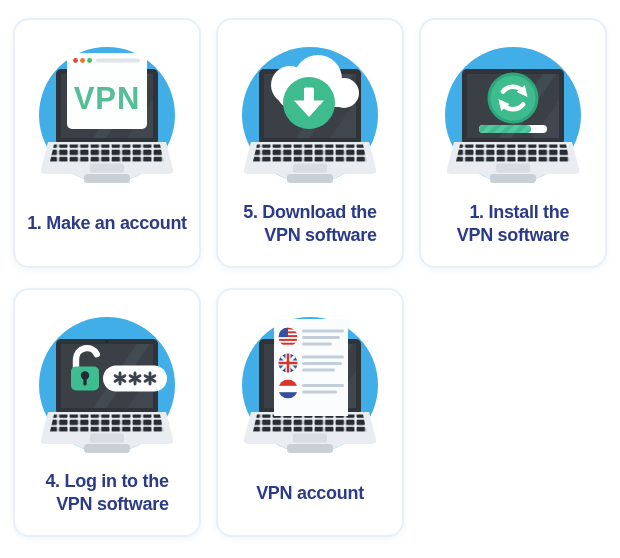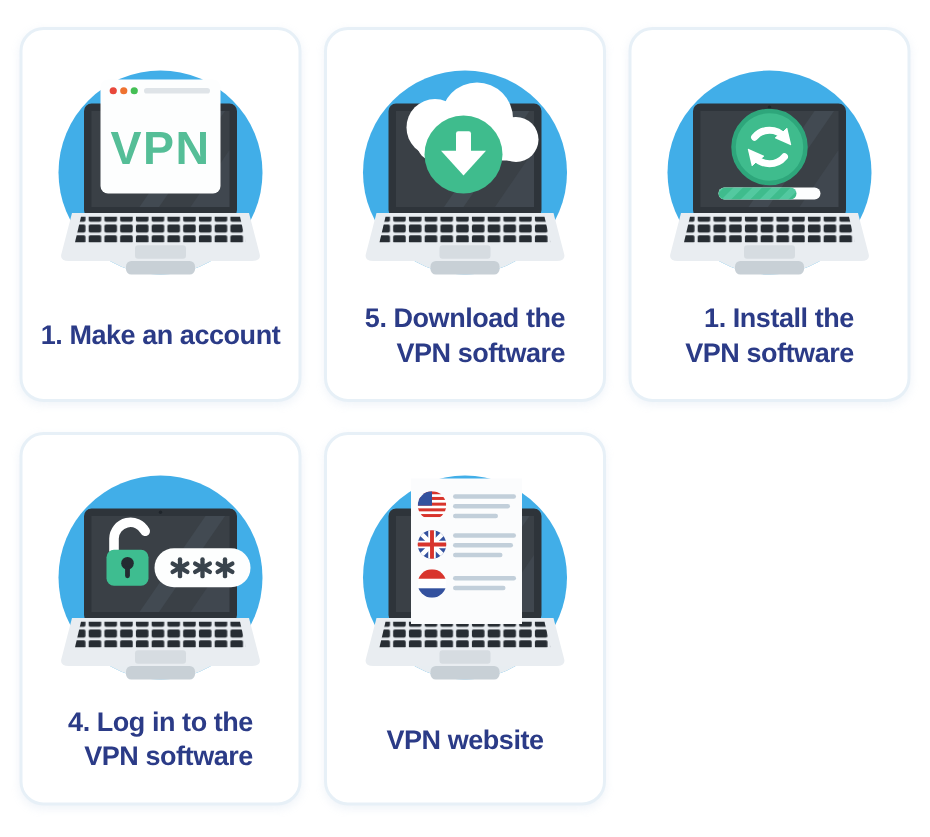--- a/index.html
+++ b/index.html
@@ -238,18 +238,18 @@
             <rect x="72" y="44.5" width="42" height="3" rx="1.5"></rect>
             <rect x="72" y="51" width="40" height="3" rx="1.5"></rect>
             <rect x="72" y="57.5" width="33" height="3" rx="1.5"></rect>
             <rect x="72" y="73" width="42" height="3" rx="1.5"></rect>
             <rect x="72" y="79.5" width="35" height="3" rx="1.5"></rect>
           </g>
         </g>
       </svg>
     </div>
     <div class="caption">
-      <span>VPN website</span>
+      <span>VPN account</span>
     </div>
   </div>
 
 
 </div>
 
 </body></html>

